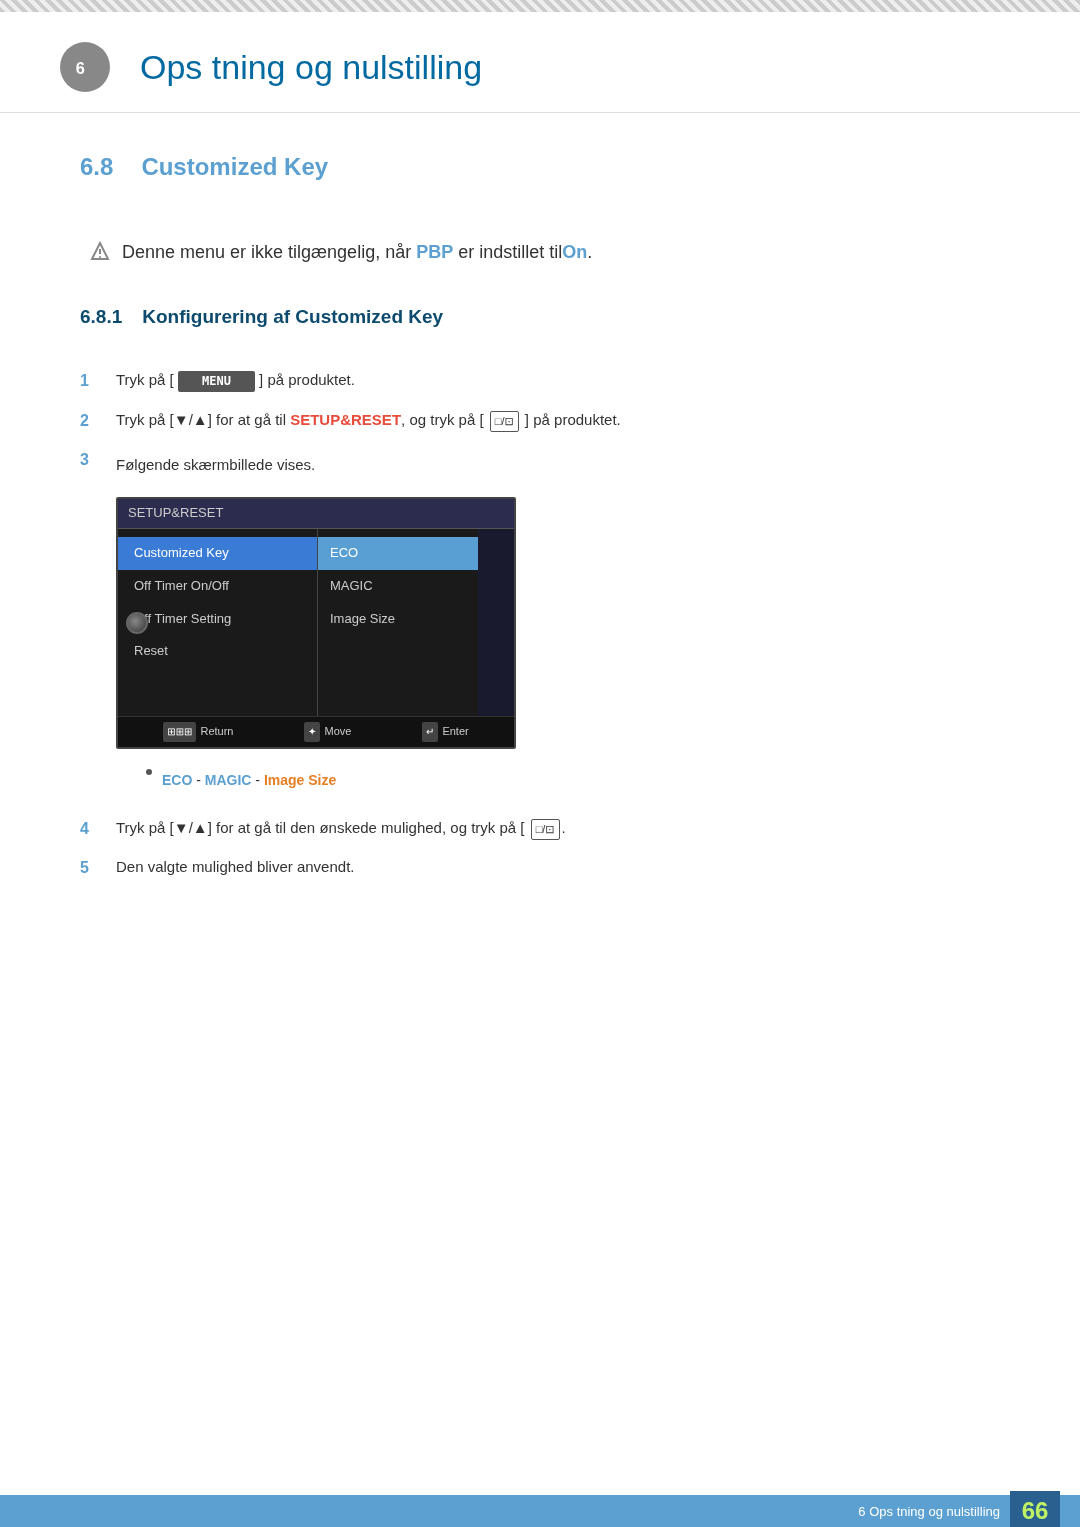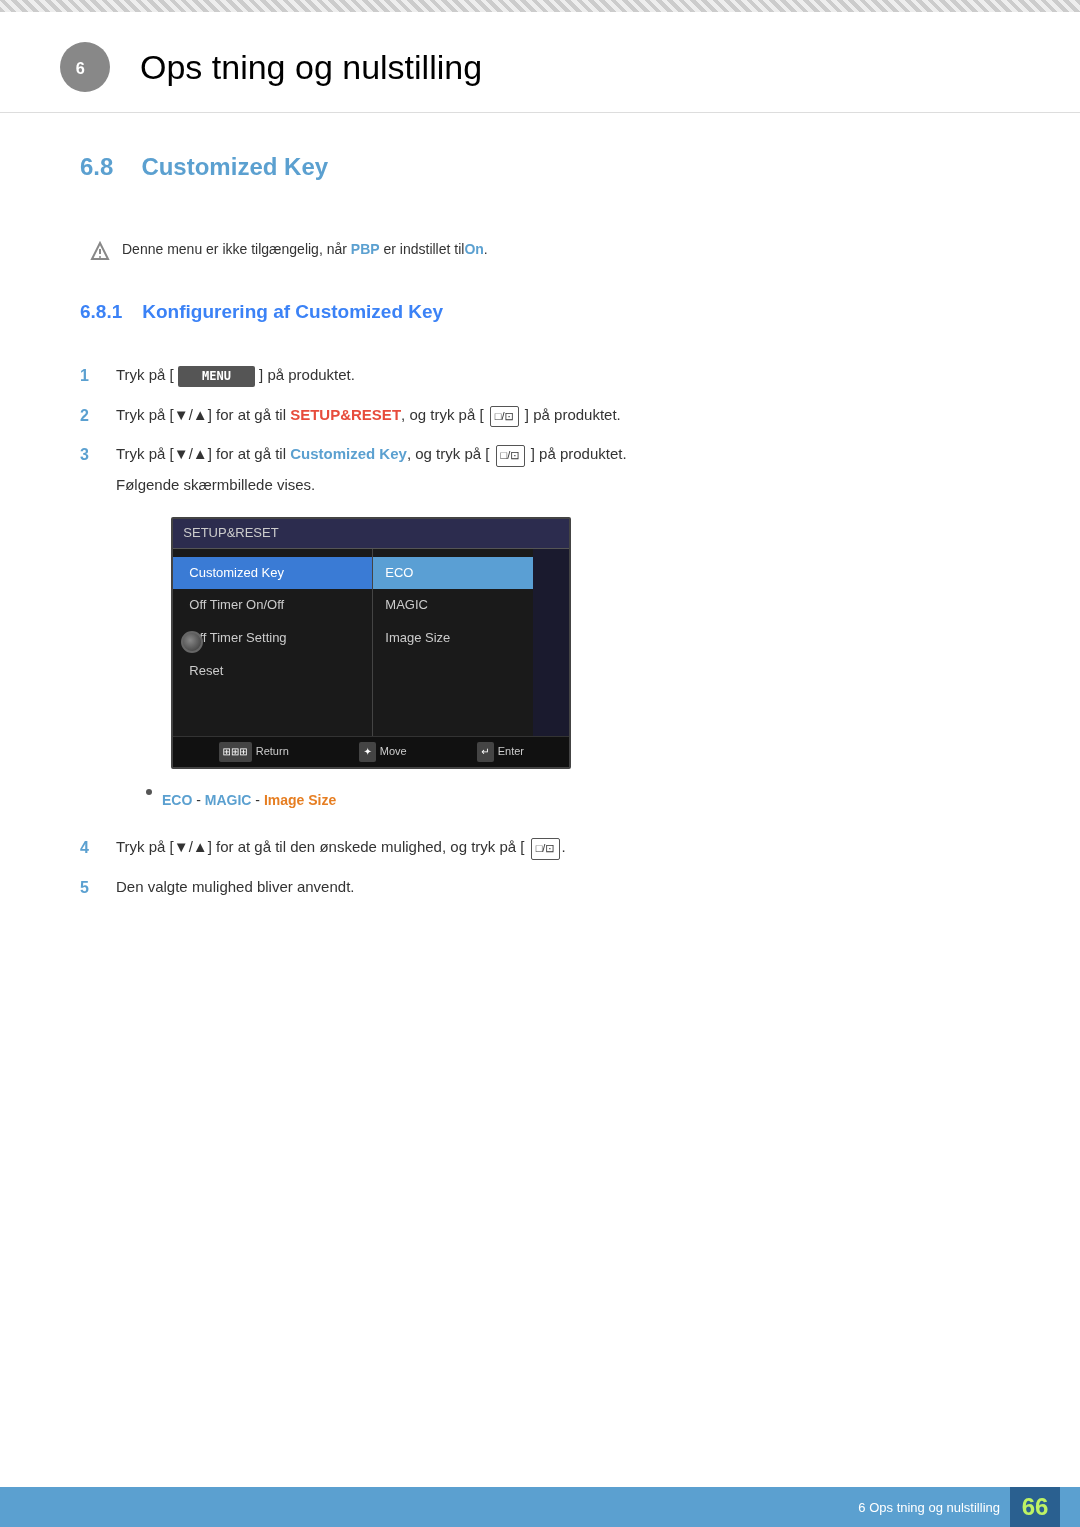--- a/index.html
+++ b/index.html
@@ -49,21 +49,21 @@
     }
 
     .chapter-icon svg {
       width: 28px;
       height: 28px;
       fill: white;
     }
 
     .chapter-title {
       font-size: 34px;
-      color: #000000;
+      color: #0369a1;
       font-weight: normal;
     }
 
     
     .content {
       padding: 0 80px 80px 80px;
     }
 
     
     .section-heading {
@@ -91,29 +91,29 @@
 
     .note-icon {
       width: 20px;
       height: 20px;
       margin-right: 12px;
       flex-shrink: 0;
       margin-top: 2px;
     }
 
     .note-text {
-      font-size: 14px;
+      font-size: 18px;
       color: #333;
       line-height: 1.5;
     }
 
     
     .subsection-heading {
       font-size: 19px;
-      color: #3b82f6;
+      color: #0c4a6e;
       font-weight: bold;
       margin-bottom: 20px;
       margin-top: 10px;
     }
 
     
     .steps-list {
       list-style: none;
       margin-bottom: 20px;
     }
@@ -283,21 +283,21 @@
       border-radius: 50%;
       margin-right: 10px;
       flex-shrink: 0;
     }
 
     
     .page-footer {
       position: fixed;
       bottom: 0;
       width: 1080px;
-      height: 40px;
+      height: 32px;
       background: #5ba0d0;
       display: flex;
       align-items: center;
       justify-content: flex-end;
       padding-right: 20px;
     }
 
     .footer-text {
       color: #fff;
       font-size: 13px;
@@ -366,23 +366,20 @@
     <li class="step-item">
       <span class="step-number">2</span>
       <span class="step-text">
         Tryk på [▼/▲] for at gå til&nbsp;<span class="highlight-red">SETUP&amp;RESET</span>, og tryk på [&nbsp;<span class="btn-icon">□/⊡</span>&nbsp;] på produktet.
       </span>
     </li>
 
     <li class="step-item">
       <span class="step-number">3</span>
       <div>
-        <span class="step-text">
-          Tryk på [▼/▲] for at gå til&nbsp;<span class="highlight-blue">Customized Key</span>, og tryk på [&nbsp;<span class="btn-icon">□/⊡</span>&nbsp;] på produktet.
-        </span>
         <p class="step-text" style="margin-top:6px;">Følgende skærmbillede vises.</p>
 
         
         <div class="menu-screenshot">
           <div class="menu-titlebar">
             <span>SETUP&amp;RESET</span>
           </div>
           <div style="display:flex; position:relative;">
 
             <div style="position:absolute; left:8px; top:50%; transform:translateY(-50%); z-index:2;">

